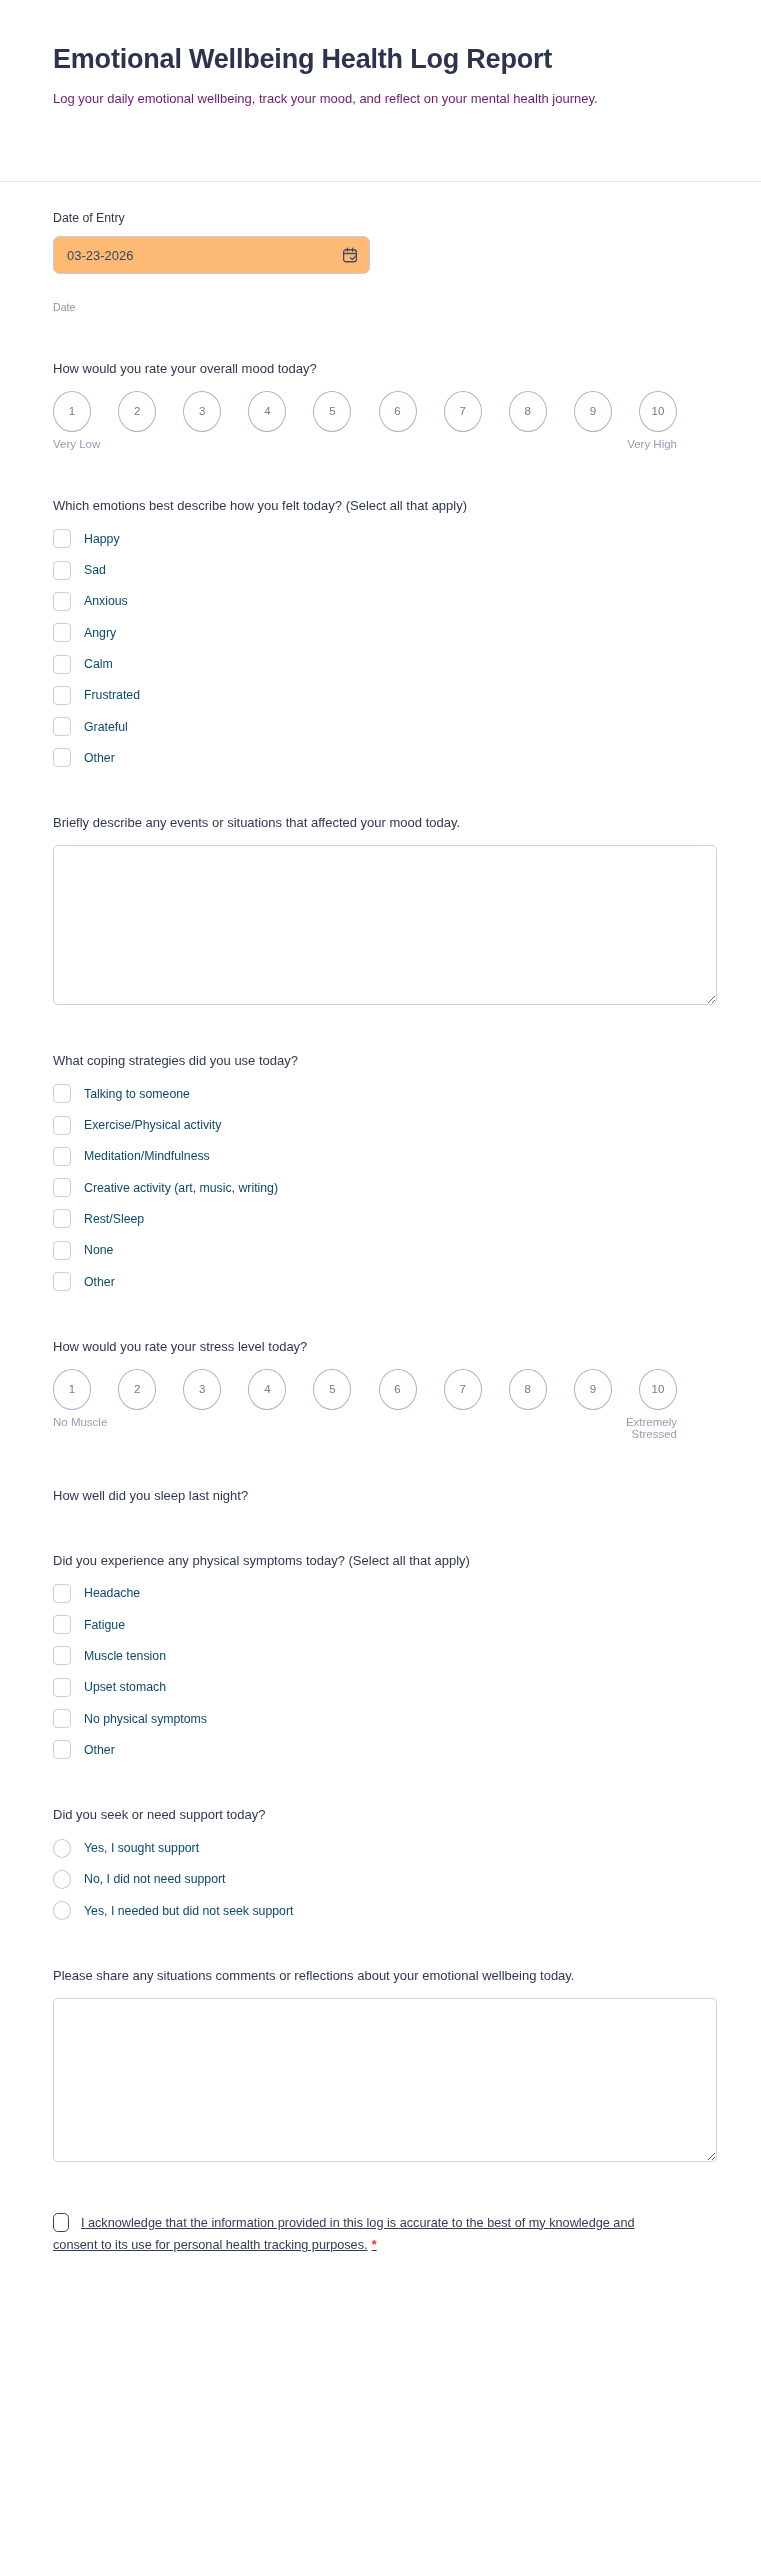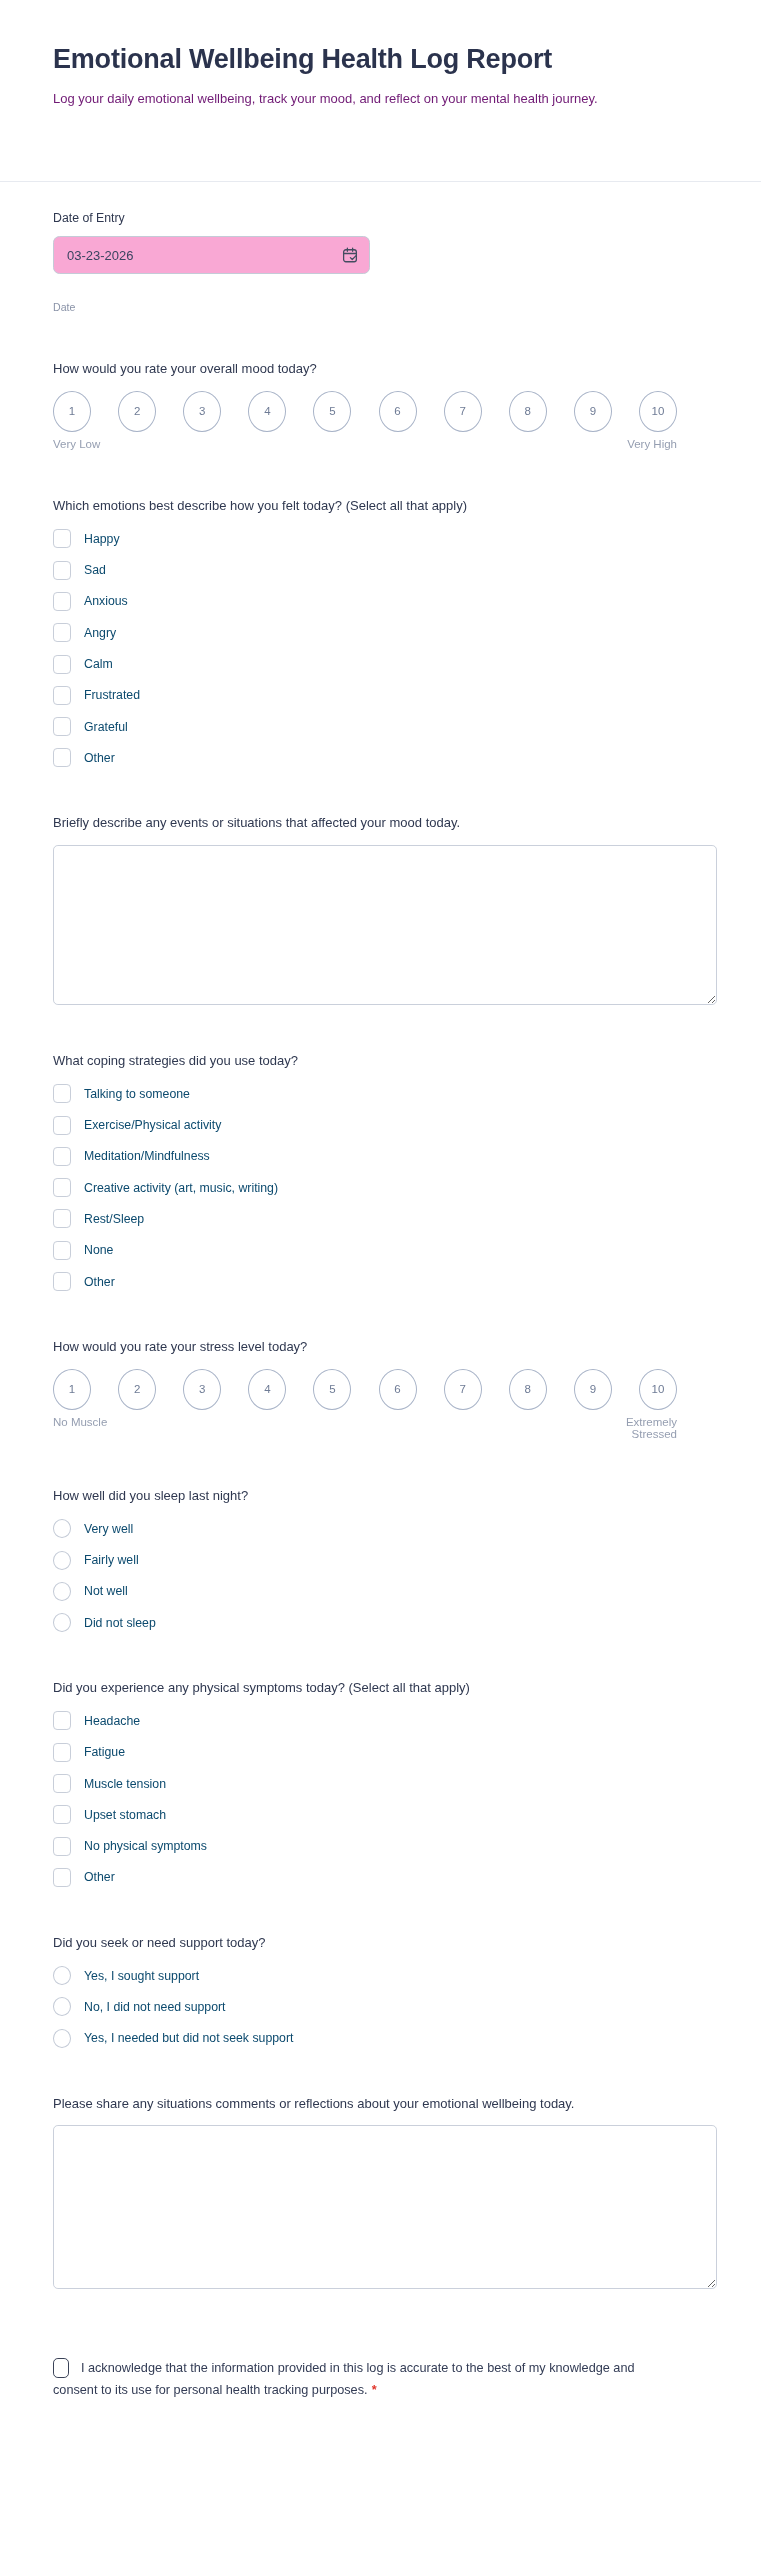--- a/index.html
+++ b/index.html
@@ -58,21 +58,21 @@
   .date-wrap { position: relative; width: 317px; }
   .date-input {
     width: 100%;
     height: 38px;
     border: 0.8px solid #c4cbd7;
     border-radius: 6.5px;
     padding: 0 38px 0 13px;
     font-family: "Liberation Sans", sans-serif;
     font-size: 13px;
     color: #3a4460;
-    background: #f9a8d4;
+    background: #fdba74;
     outline: none;
   }
   .date-icon {
     position: absolute;
     right: 10.6px;
     top: 9.8px;
     width: 18px;
     height: 18px;
     cursor: pointer;
   }
@@ -159,21 +159,21 @@
     resize: both;
     font-family: "Liberation Sans", sans-serif;
     font-size: 12.3px;
     color: #3a4359;
     padding: 9.8px 11.5px;
     outline: none;
   }
   .textarea.tall { height: 164px; }
 
   
-  .consent-field { margin-top: 68px; max-width: 593px; }
+  .consent-field { margin-top: 50px; max-width: 593px; text-decoration: underline; }
   .consent-text {
     font-size: 12.7px;
     line-height: 22px;
     color: #333c55;
   }
   .consent-box {
     display: inline-block;
     width: 16.4px;
     height: 19.6px;
     border: 1.6px solid #3a4257;
@@ -329,38 +329,20 @@
         <span class="scale-circle">10</span>
       </div>
       <div class="scale-labels">
         <span class="scale-label-min">No Muscle</span>
         <span class="scale-label-max wrap">Extremely Stressed</span>
       </div>
     </div>
 
     <div class="field">
       <p class="question">How well did you sleep last night?</p>
-      <div class="options">
-        <div class="option-row">
-          <span class="radio"></span>
-          <span class="option-label">Very well</span>
-        </div>
-        <div class="option-row">
-          <span class="radio"></span>
-          <span class="option-label">Fairly well</span>
-        </div>
-        <div class="option-row">
-          <span class="radio"></span>
-          <span class="option-label">Not well</span>
-        </div>
-        <div class="option-row">
-          <span class="radio"></span>
-          <span class="option-label">Did not sleep</span>
-        </div>
-      </div>
     </div>
 
     <div class="field">
       <p class="question">Did you experience any physical symptoms today? (Select all that apply)</p>
       <div class="options">
         <div class="option-row">
           <span class="checkbox"></span>
           <span class="option-label">Headache</span>
         </div>
         <div class="option-row">

